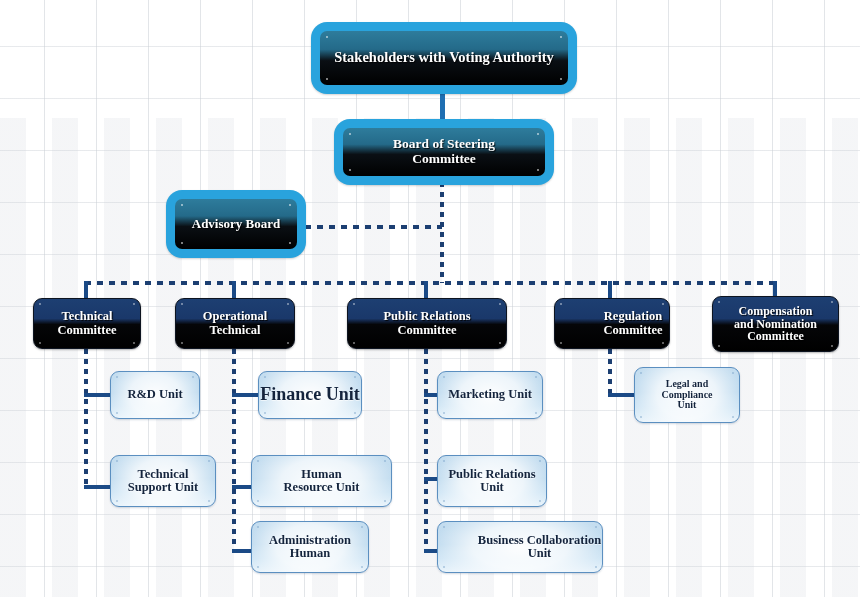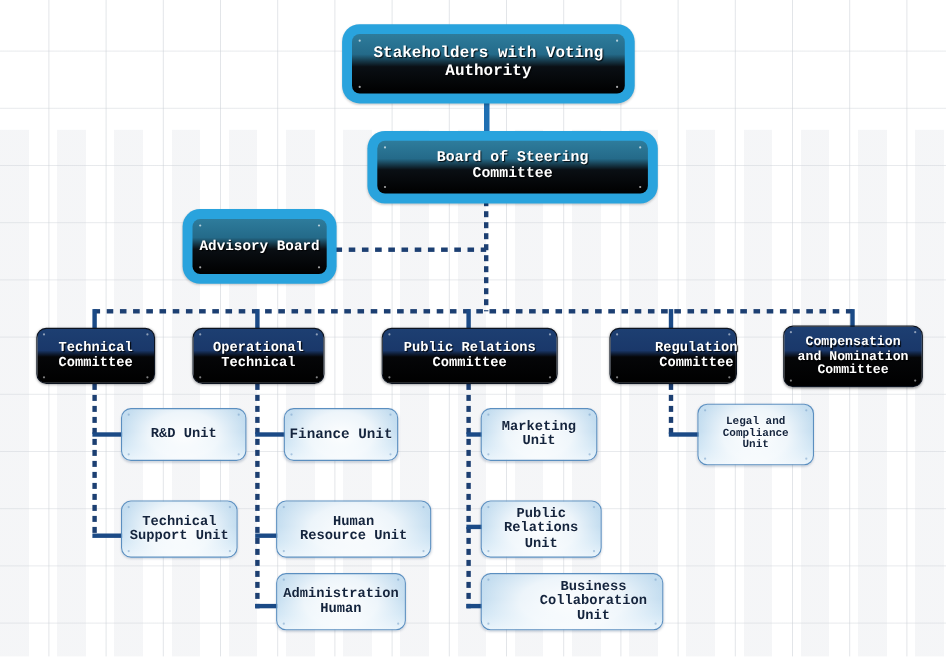--- a/index.html
+++ b/index.html
@@ -79,21 +79,20 @@
     display: flex;
     align-items: center;
     justify-content: center;
     text-align: center;
   }
   .node-label {
     position: relative;
     z-index: 3;
     line-height: 1.08;
     white-space: pre-line;
-    font-family: Liberation Mono, monospace;
   }
 
   
   .node-hero {
     border-radius: 16px;
     background: #29a3dd;
     padding: 9px;
     box-shadow: 0 1px 2px rgba(0,0,0,0.18);
   }
   .node-hero .inner {
@@ -227,21 +226,21 @@
   <div class="node node-hero" style="left:311px; top:22px; width:266px; height:72px;">
     <div class="inner">
       <span class="dot tl"></span>
       <span class="dot tr"></span>
       <span class="dot bl"></span>
       <span class="dot br"></span>
       <span class="node-label" style="font-size:14.5px;">Stakeholders with Voting Authority</span>
     </div>
   </div>
 
-  <div class="node node-hero" style="left:334px; top:119px; width:264px; height:66px;">
+  <div class="node node-hero" style="left:334px; top:119px; width:220px; height:66px;">
     <div class="inner">
       <span class="dot tl"></span>
       <span class="dot tr"></span>
       <span class="dot bl"></span>
       <span class="dot br"></span>
       <span class="node-label" style="font-size:13.5px;">Board of Steering
 Committee</span>
     </div>
   </div>
 
@@ -294,21 +293,21 @@
   <div class="node node-committee" style="left:712px; top:296px; width:127px; height:56px;">
     <span class="dot tl"></span>
     <span class="dot tr"></span>
     <span class="dot bl"></span>
     <span class="dot br"></span>
     <span class="node-label" style="font-size:12px;">Compensation
 and Nomination
 Committee</span>
   </div>
 
-  <div class="node node-unit" style="left:110px; top:371px; width:114px; height:48px;text-align:center;">
+  <div class="node node-unit" style="left:110px; top:371px; width:90px; height:48px;text-align:center;">
     <span class="dot tl"></span>
     <span class="dot tr"></span>
     <span class="dot bl"></span>
     <span class="dot br"></span>
     <span class="node-label" style="font-size:12.5px;">R&amp;D Unit</span>
   </div>
 
   <div class="node node-unit" style="left:110px; top:455px; width:106px; height:52px;">
     <span class="dot tl"></span>
     <span class="dot tr"></span>
@@ -316,21 +315,21 @@
     <span class="dot br"></span>
     <span class="node-label" style="font-size:12.5px;">Technical
 Support Unit</span>
   </div>
 
   <div class="node node-unit" style="left:258px; top:371px; width:104px; height:48px;">
     <span class="dot tl"></span>
     <span class="dot tr"></span>
     <span class="dot bl"></span>
     <span class="dot br"></span>
-    <span class="node-label" style="font-size:13px;">Finance Unit</span>
+    <span class="node-label" style="font-size:18px;">Finance Unit</span>
   </div>
 
   <div class="node node-unit" style="left:251px; top:455px; width:141px; height:52px;">
     <span class="dot tl"></span>
     <span class="dot tr"></span>
     <span class="dot bl"></span>
     <span class="dot br"></span>
     <span class="node-label" style="font-size:12.5px;">Human
 Resource Unit</span>
   </div>

